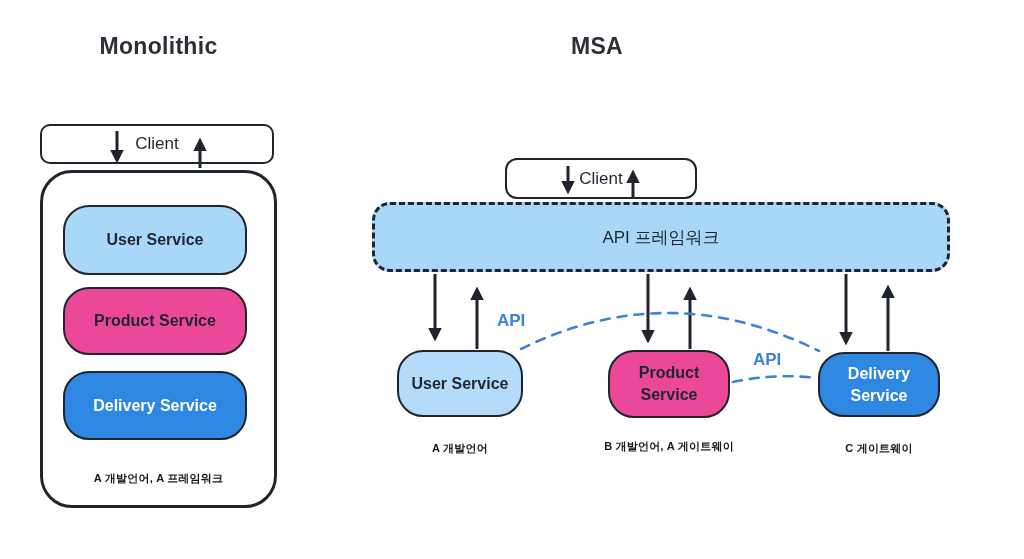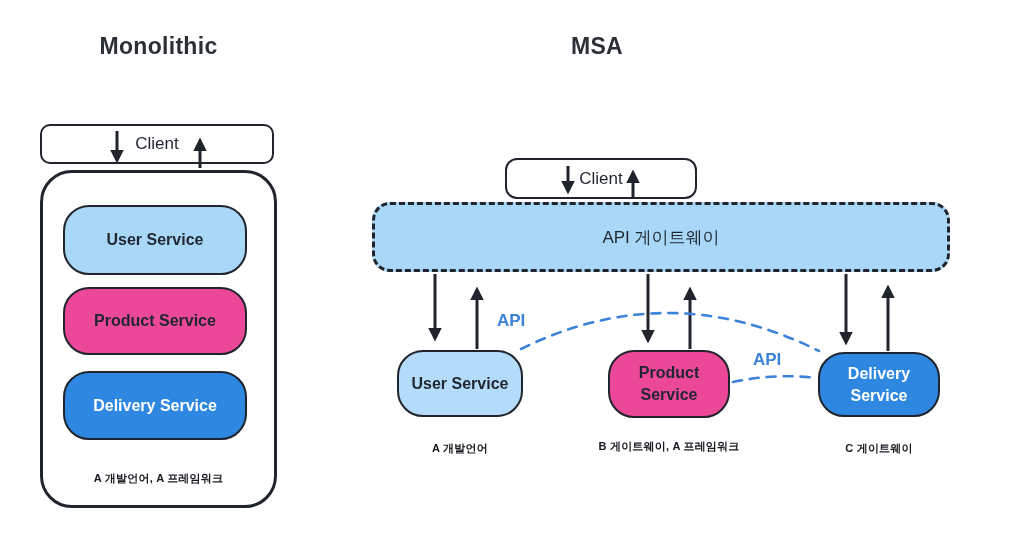--- a/index.html
+++ b/index.html
@@ -47,28 +47,28 @@
   <div class="abs ctr svc fill-light" style="left:63px;top:205px;width:184px;height:70px;">User Service</div>
   <div class="abs ctr svc fill-medium" style="left:63px;top:287px;width:184px;height:68px;">Product Service</div>
   <div class="abs ctr svc fill-dark" style="left:63px;top:371px;width:184px;height:69px;">Delivery Service</div>
 
   <div class="abs ctr note" style="left:40px;top:465px;width:237px;height:26px;">A 개발언어, A 프레임워크</div>
 
   <div class="abs ctr diagram-title" style="left:497px;top:30px;width:200px;height:32px;">MSA</div>
 
   <div class="abs ctr node" style="left:505px;top:122px;width:192px;height:41px;font-size:17px;">Client</div>
 
-  <div class="abs ctr gateway" style="left:372px;top:202px;width:578px;height:70px;">API 게이트웨이</div>
+  <div class="abs ctr gateway" style="left:372px;top:202px;width:578px;height:70px;">API 프레임워크</div>
 
   <div class="abs ctr svc fill-lighter" style="left:397px;top:350px;width:126px;height:67px;">User Service</div>
   <div class="abs ctr svc fill-medium" style="left:608px;top:350px;width:122px;height:68px;padding:0 18px;">Product Service</div>
   <div class="abs ctr svc fill-dark" style="left:818px;top:352px;width:122px;height:65px;padding:0 18px;">Delivery Service</div>
 
   <div class="abs ctr note" style="left:397px;top:436px;width:126px;height:24px;">A 개발언어</div>
-  <div class="abs ctr note" style="left:569px;top:434px;width:200px;height:24px;">B 게이트웨이, A 프레임워크</div>
+  <div class="abs ctr note" style="left:569px;top:434px;width:200px;height:24px;">B 개발언어, A 게이트웨이</div>
   <div class="abs ctr note" style="left:818px;top:436px;width:122px;height:24px;">C 게이트웨이</div>
 
   <div class="abs api-label" style="left:497px;top:311px;">API</div>
   <div class="abs api-label" style="left:753px;top:350px;">API</div>
 
   <svg class="overlay" width="1024" height="559" viewBox="0 0 1024 559">
     <defs>
       <marker id="ah" viewBox="0 0 10 10" refX="7.5" refY="5" markerWidth="4.6" markerHeight="4.6" orient="auto-start-reverse">
         <path d="M0,0 L10,5 L0,10 z" fill="#20242c"></path>
       </marker>

